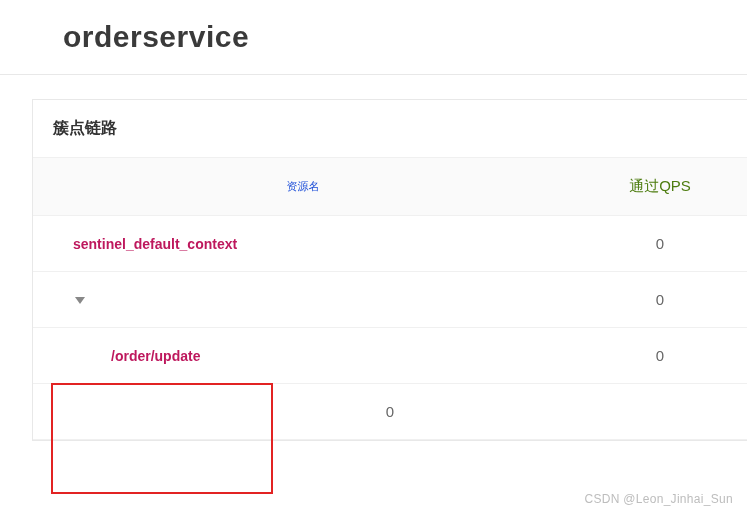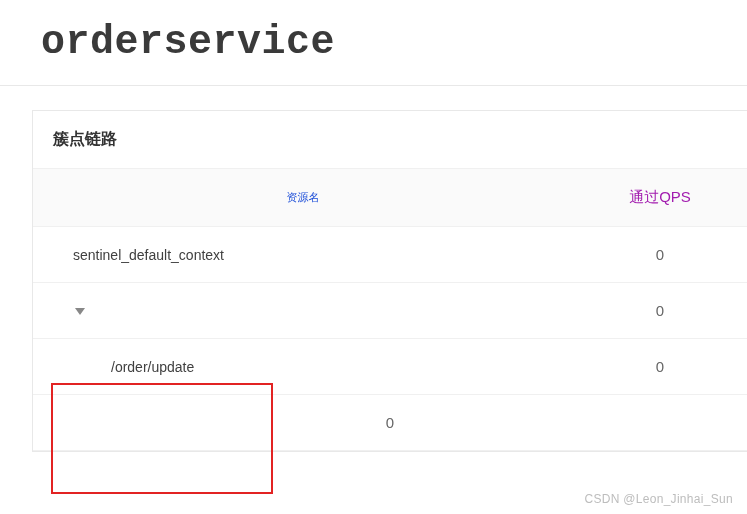--- a/index.html
+++ b/index.html
@@ -6,26 +6,25 @@
     body {
       font-family: -apple-system, BlinkMacSystemFont, "Segoe UI", "PingFang SC", "Hiragino Sans GB", "Microsoft YaHei", sans-serif;
       background: #fff;
       color: #333;
       width: 747px;
       height: 514px;
       overflow: hidden;
       position: relative;
     }
     .page-title {
-      font-size: 40px;
+      font-size: 30px;
       font-weight: 700;
       color: #3a3a3a;
-      padding: 20px 0 20px 41px;
+      padding: 20px 0 20px 63px;
       letter-spacing: 0.5px;
-      font-family: Liberation Mono, monospace;
     }
     .divider {
       border-top: 1px solid #e8e8e8;
       margin-bottom: 24px;
     }
     .panel {
       margin-left: 32px;
       border: 1px solid #e8e8e8;
       border-right: none;
       background: #fff;
@@ -46,36 +45,37 @@
     }
     .col-name {
       flex: 0 0 540px;
       text-align: center;
       color: #1d4ed8;
       font-size: 11px;
     }
     .col-qps {
       flex: 1;
       text-align: center;
-      color: #a21caf;
+      color: #4d7c0f;
       font-size: 15px;
     }
     .table-row {
       display: flex;
       align-items: center;
       height: 56px;
       border-bottom: 1px solid #f0f0f0;
     }
     .cell-name {
       flex: 0 0 540px;
       padding-left: 42px;
-      color: #404040;
+      color: #be185d;
       font-size: 14px;
       display: flex;
       align-items: center;
+      font-weight: bold;
     }
     .cell-name.indent-1 { padding-left: 40px; }
     .cell-name.indent-2 { padding-left: 78px; }
     .expand-icon {
       display: inline-flex;
       align-items: center;
       justify-content: center;
       width: 14px;
       margin-right: 10px;
       color: #888;

